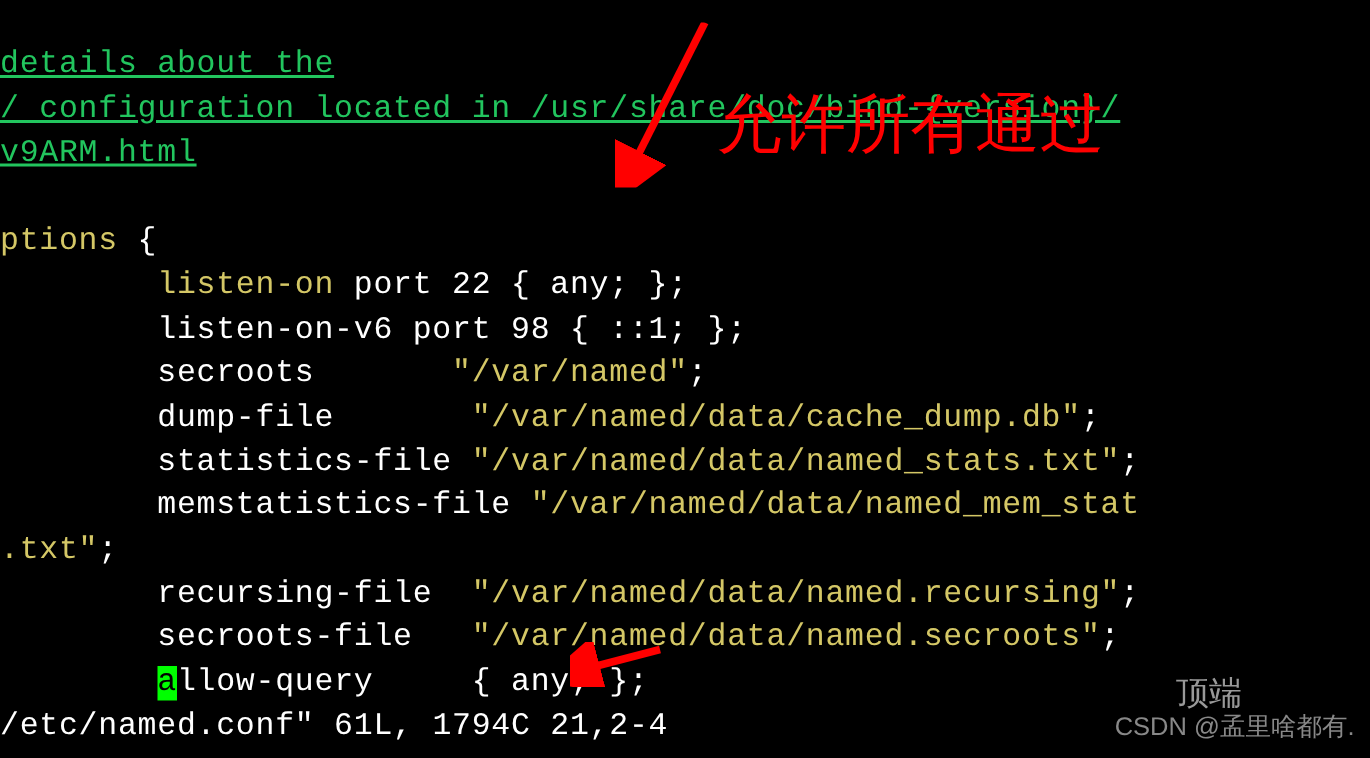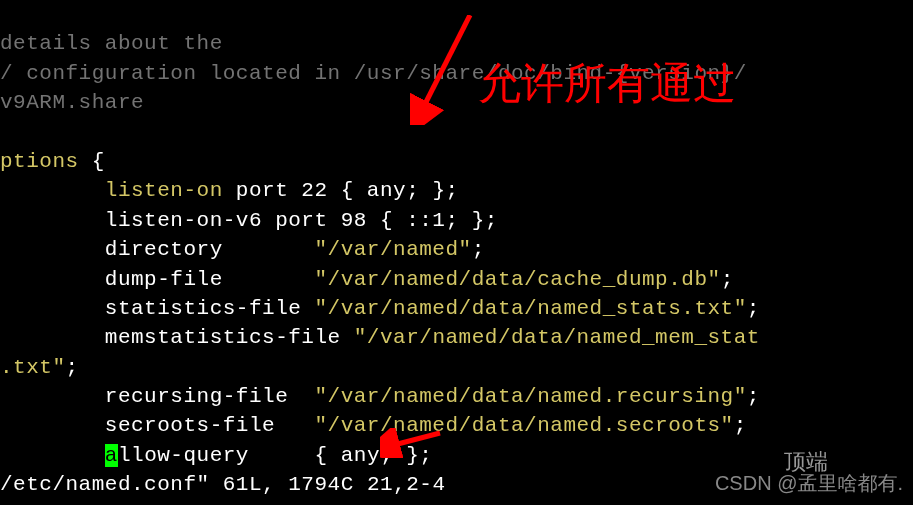--- a/index.html
+++ b/index.html
@@ -17,21 +17,21 @@
       position: relative;
       color: #fff;
       line-height: 1.4;
       letter-spacing: 0.5px;
     }
     .terminal {
       position: relative;
       padding: 0;
       white-space: pre;
     }
-    .blue { color: #737373; }
+    .blue { color: #22c55e; text-decoration: underline; }
     .yellow { color: #d4c766; }
     .white { color: #ffffff; }
     .cursor-bg {
       background: #00ff00;
       color: #000;
     }
     .annotation-arrow1 {
       position: absolute;
       top: 15px;
       left: 410px;
@@ -50,21 +50,21 @@
       position: absolute;
       top: 428px;
       left: 380px;
       pointer-events: none;
     }
     .watermark {
       position: absolute;
       bottom: 8px;
       right: 10px;
       color: #888;
-      font-size: 20px;
+      font-size: 17px;
       font-family: sans-serif;
       letter-spacing: 0;
     }
     .topmark {
       position: absolute;
       bottom: 25px;
       right: 85px;
       color: #999;
       font-size: 22px;
       font-family: Liberation Mono, monospace;
@@ -75,26 +75,26 @@
       bottom: 6px;
       left: 0;
     }
   </style>
 </head>
 <body>
 
 <div class="terminal">
 <span class="blue">details about the</span>
 <span class="blue">/ configuration located in /usr/share/doc/bind-{version}/</span>
-<span class="blue">v9ARM.share</span>
+<span class="blue">v9ARM.html</span>
 
 <span class="yellow">ptions</span><span class="white"> {</span>
 <span class="yellow">        listen-on</span><span class="white"> port 22 { any; };</span>
 <span class="white">        listen-on-v6 port 98 { ::1; };</span>
-<span class="white">        directory       </span><span class="yellow">"/var/named"</span><span class="white">;</span>
+<span class="white">        secroots       </span><span class="yellow">"/var/named"</span><span class="white">;</span>
 <span class="white">        dump-file       </span><span class="yellow">"/var/named/data/cache_dump.db"</span><span class="white">;</span>
 <span class="white">        statistics-file </span><span class="yellow">"/var/named/data/named_stats.txt"</span><span class="white">;</span>
 <span class="white">        memstatistics-file </span><span class="yellow">"/var/named/data/named_mem_stat</span>
 <span class="yellow">.txt"</span><span class="white">;</span>
 <span class="white">        recursing-file  </span><span class="yellow">"/var/named/data/named.recursing"</span><span class="white">;</span>
 <span class="white">        secroots-file   </span><span class="yellow">"/var/named/data/named.secroots"</span><span class="white">;</span>
 <span class="white">        </span><span class="cursor-bg">a</span><span class="white">llow-query     { any; };</span>
 </div>
 
 <div class="status-line">

